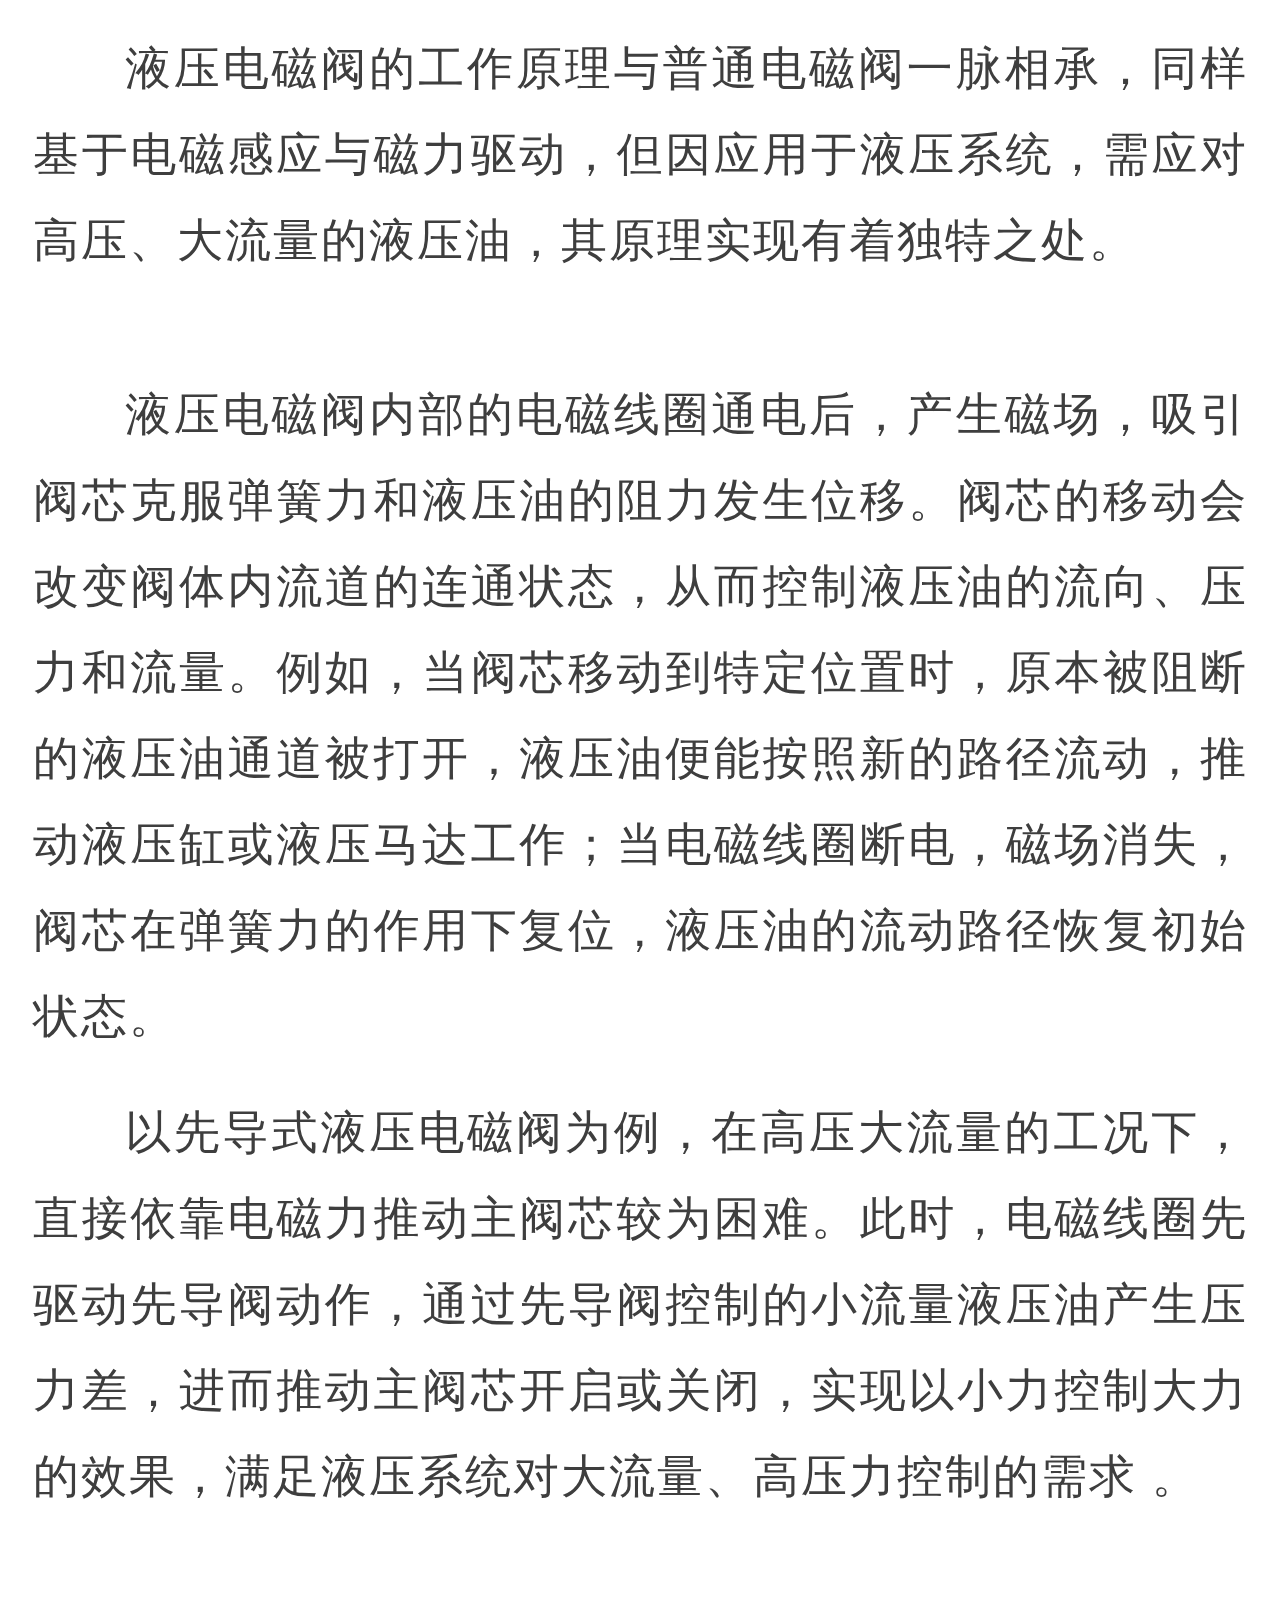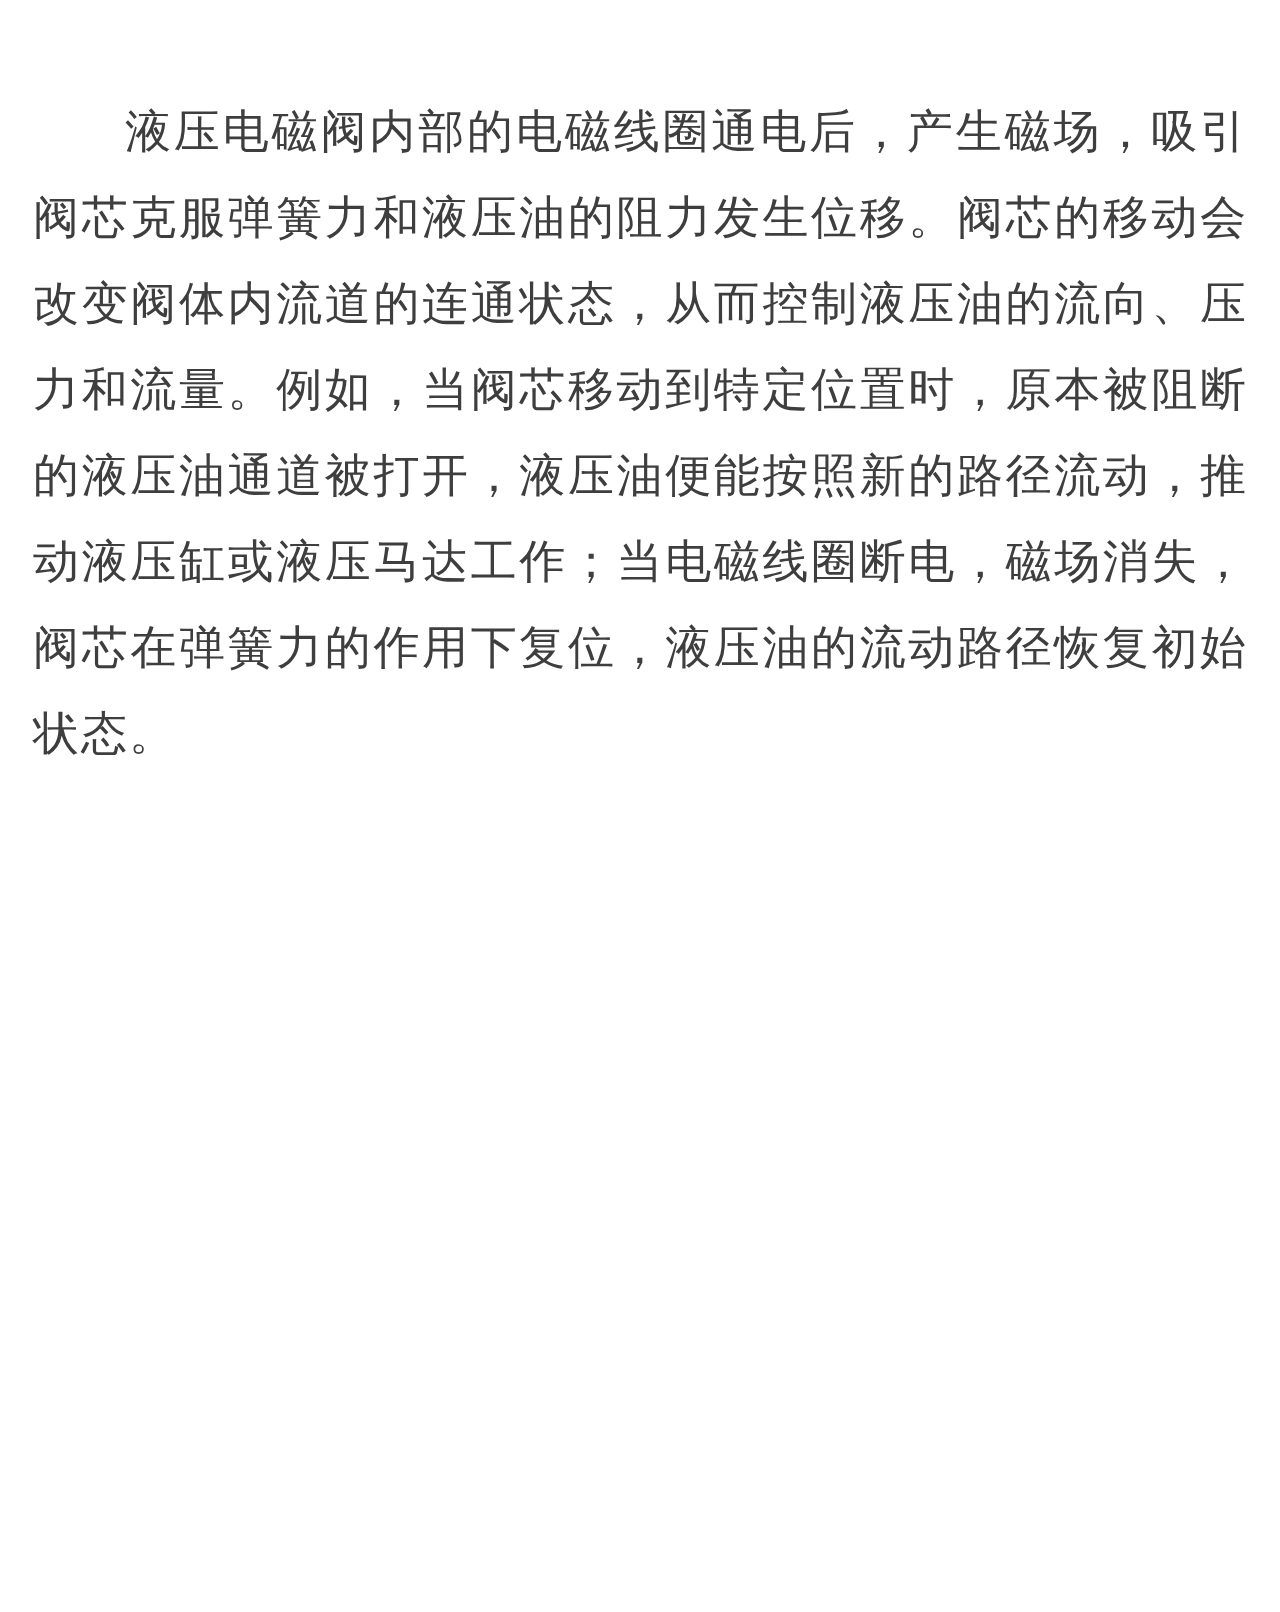--- a/index.html
+++ b/index.html
@@ -32,14 +32,16 @@
     word-break: normal;
     overflow-wrap: normal;
   }
   .para-2 { margin-top: 88px; }
   .para-3 { margin-top: 30px; }
 </style>
 </head>
 <body>
 
 <main class="article">
+  <p class="para para-1">液压电磁阀的工作原理与普通电磁阀一脉相承，同样基于电磁感应与磁力驱动，但因应用于液压系统，需应对高压、大流量的液压油，其原理实现有着独特之处。</p>
   <p class="para para-2">液压电磁阀内部的电磁线圈通电后，产生磁场，吸引阀芯克服弹簧力和液压油的阻力发生位移。阀芯的移动会改变阀体内流道的连通状态，从而控制液压油的流向、压力和流量。例如，当阀芯移动到特定位置时，原本被阻断的液压油通道被打开，液压油便能按照新的路径流动，推动液压缸或液压马达工作；当电磁线圈断电，磁场消失，阀芯在弹簧力的作用下复位，液压油的流动路径恢复初始状态。</p>
+  <p class="para para-3">以先导式液压电磁阀为例，在高压大流量的工况下，直接依靠电磁力推动主阀芯较为困难。此时，电磁线圈先驱动先导阀动作，通过先导阀控制的小流量液压油产生压力差，进而推动主阀芯开启或关闭，实现以小力控制大力的效果，满足液压系统对大流量、高压力控制的需求 。</p>
 </main>
 
 </body></html>

